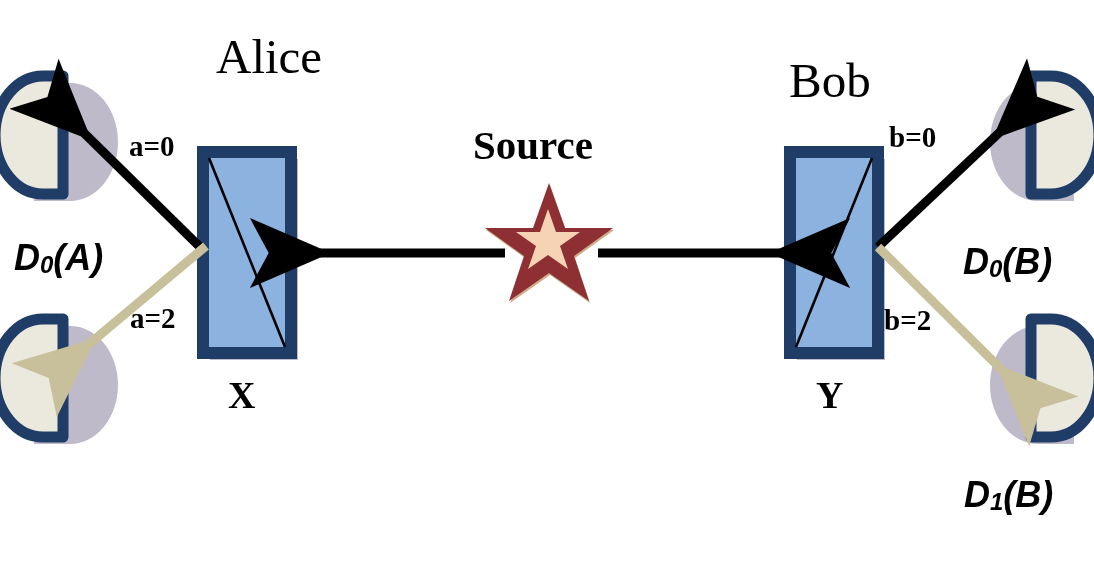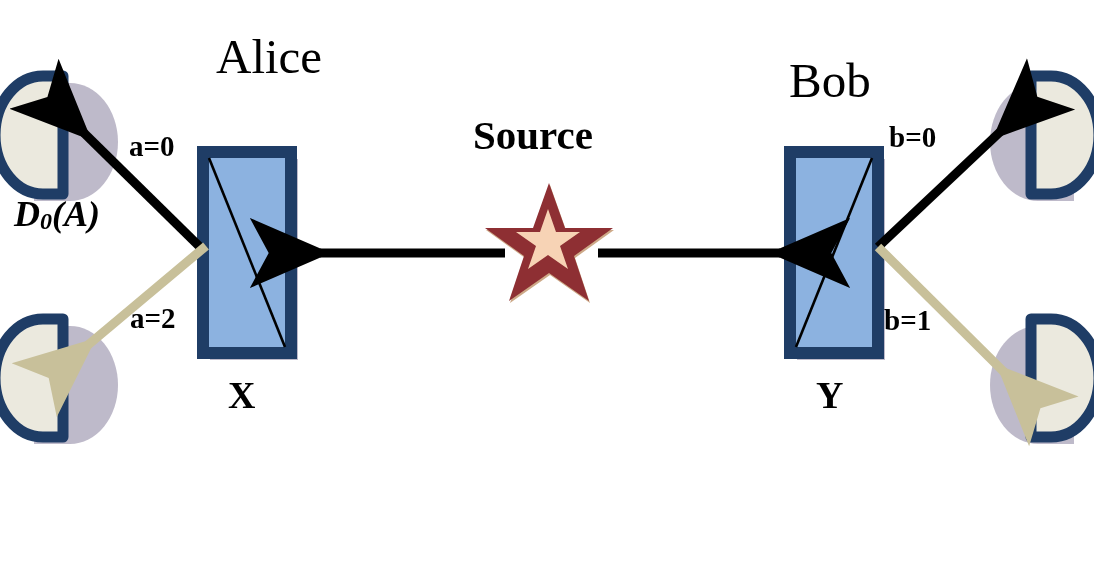--- a/index.html
+++ b/index.html
@@ -2,21 +2,21 @@
 <html><head>
 <meta charset="utf-8">
 <style>
   html,body{margin:0;padding:0;background:#ffffff;}
   body{font-family:"Liberation Serif", serif;}
   #stage{position:relative;width:1094px;height:580px;background:#ffffff;overflow:hidden;}
   #stage svg{position:absolute;left:0;top:0;}
   .lbl{position:absolute;white-space:nowrap;line-height:1;color:#000000;}
   .party{font-family:"Liberation Serif", serif;font-weight:normal;font-size:49px;letter-spacing:0px;}
   .source{font-family:"Liberation Serif", serif;font-weight:bold;font-size:41px;}
-  .det{font-family:Liberation Serif, serif;font-weight:bold;font-style:italic;font-size:36px;}
+  .det{font-family:Liberation Sans, sans-serif;font-weight:bold;font-style:italic;font-size:36px;margin-top:44px;}
   .det sub{font-size:24px;font-style:italic;vertical-align:-3px;}
   .bit{font-family:"Liberation Serif", serif;font-weight:bold;font-size:29px;}
   .bs-lbl{font-family:"Liberation Serif", serif;font-weight:bold;font-size:38px;}
 </style>
 </head>
 <body>
 
 <div id="stage">
 
   <svg width="1094" height="580" viewBox="0 0 1094 580">
@@ -89,31 +89,37 @@
     </g>
     <g>
       <line x1="878" y1="247" x2="1004" y2="372" stroke="#c8c09a" stroke-width="9" marker-end="url(#mk-tan)"></line>
     </g>
   </svg>
 
   <div class="lbl party" style="left:216px;top:32px;">Alice</div>
 
   <div class="lbl party" style="left:789px;top:32px;margin-top:24px;">Bob</div>
 
-  <div class="lbl source" style="left:473px;top:115px;">Source</div>
+  <div class="lbl source" style="left:473px;top:125px;">Source</div>
 
   <div class="lbl bit" style="left:129px;top:132px;">a=0</div>
   <div class="lbl bit" style="left:130px;top:304px;">a=2</div>
 
   <div class="lbl bit" style="left:889px;top:123px;">b=0</div>
-  <div class="lbl bit" style="left:884px;top:306px;">b=1</div>
+  <div class="lbl bit" style="left:884px;top:306px;">b=2</div>
 
   <div class="lbl det" style="left:14px;top:196px;">
     <span>D</span><sub>0</sub><span>(A)</span>
   </div>
 
 
+  <div class="lbl det" style="left:963px;top:200px;">
+    <span>D</span><sub>0</sub><span>(B)</span>
+  </div>
 
+  <div class="lbl det" style="left:964px;top:433px;">
+    <span>D</span><sub>1</sub><span>(B)</span>
+  </div>
 
   <div class="lbl bs-lbl" style="left:228px;top:376px;">X</div>
   <div class="lbl bs-lbl" style="left:816px;top:376px;">Y</div>
 
 </div>
 
 </body></html>

